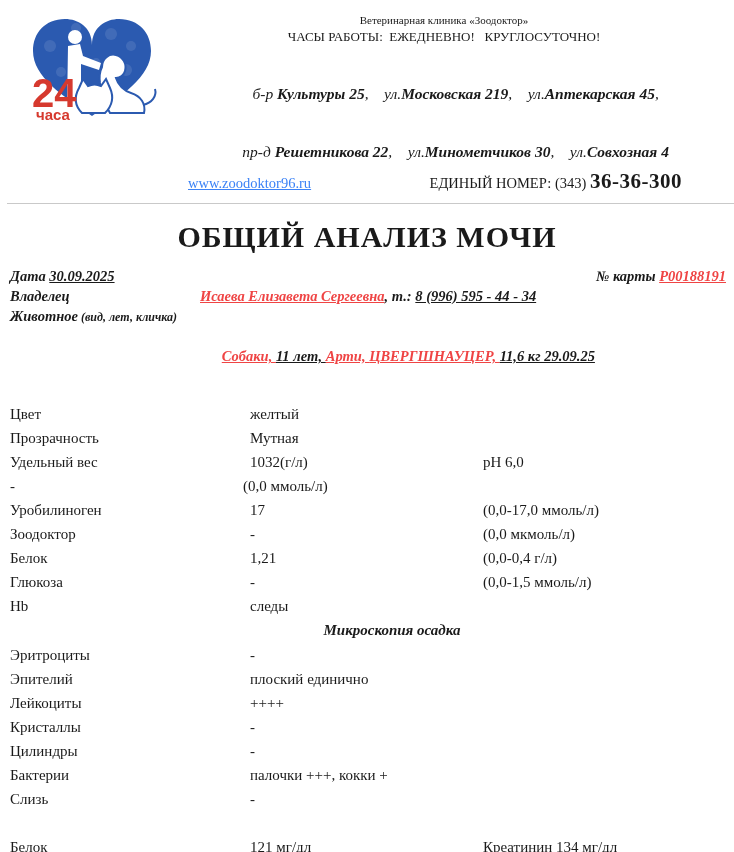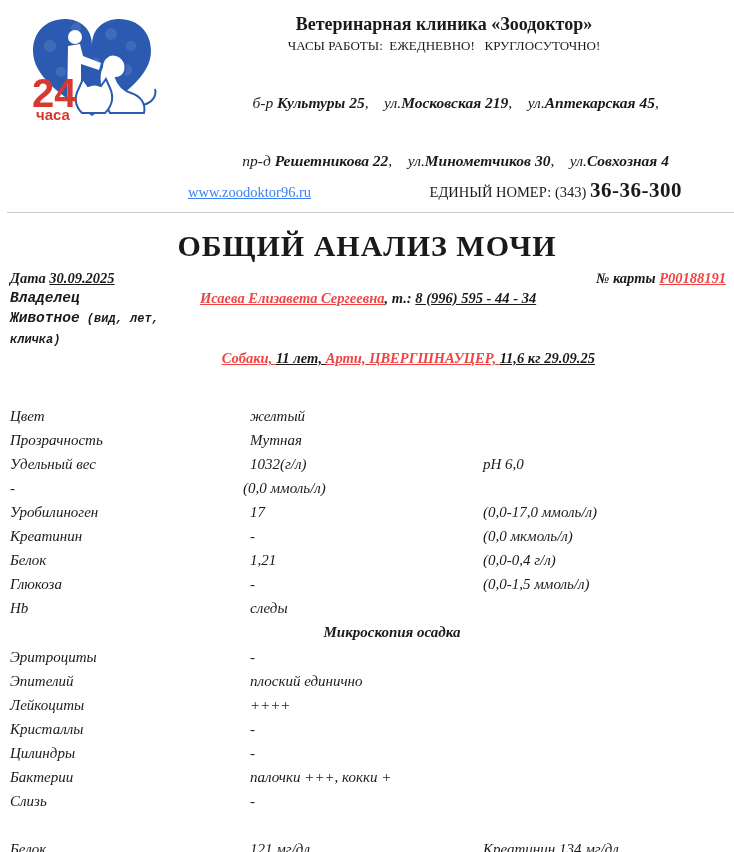--- a/index.html
+++ b/index.html
@@ -8,46 +8,46 @@
     width:734px; height:852px; overflow:hidden;
     font-family:"Liberation Serif","DejaVu Serif",serif;
     color:#1a1a1a;
   }
   .page { width:734px; height:852px; position:relative; background:#fff; }
 
   
   .header { display:flex; padding:12px 0 0 16px; }
   .logo-wrap { width:152px; height:110px; flex:none; position:relative; }
   .header-text { flex:1; text-align:center; padding-right:14px; }
-  .clinic-name { font-weight:bold; font-size:18px; padding-top:2px; }
+  .clinic-name { font-weight:normal; font-size:11px; padding-top:2px; }
   .hours { font-size:13px; margin-top:3px; white-space:pre-wrap;text-align:center; }
   .addr { font-style:italic; font-size:15.5px; margin-top:4px; white-space:pre-wrap; }
   .contact-row { display:flex; justify-content:space-between; align-items:baseline; padding:8px 38px 0 20px; }
   .website { color:#3b82f6; text-decoration:underline; font-size:14.5px; cursor:pointer; }
   .phone { font-size:14.5px; }
   .phone-big { font-size:21px; font-weight:bold; letter-spacing:0.5px; }
   .rule { border:none; border-top:1px solid #c9c9c9; margin:9px 0 0 7px; }
 
   
   .title { text-align:center; font-size:30px; font-weight:bold; margin-top:16px; letter-spacing:1px; }
 
   
-  .meta { margin-top:5px; font-weight:bold; font-style:italic; font-size:14.5px; padding:0 8px 0 10px; }
+  .meta { margin-top:12px; font-weight:bold; font-style:italic; font-size:14.5px; padding:0 8px 0 10px; }
   .meta-row { display:flex; line-height:20px; }
   .meta-row.space { justify-content:space-between; }
-  .meta-label { width:190px; flex:none;font-family:Liberation Mono, monospace; }
+  .meta-label { width:190px; flex:none; }
   .meta-value { flex:1; }
   .hint { font-size:12px; }
   .blue { color:#ef4444; }
   .u { text-decoration:underline; }
   .seg-wrap { white-space:pre-wrap; }
 
   
   .results { margin-top:36px; font-size:15px; padding-left:10px; }
-  .row { display:flex; height:24px; line-height:24px;font-style:italic; }
+  .row { display:flex; height:24px; line-height:24px; }
   .cell-label { width:240px; flex:none; }
   .cell-value { width:233px; flex:none; }
   .cell-ref { flex:1; }
   .section-heading { height:25px; line-height:25px; text-align:center; font-weight:bold; font-style:italic; font-size:15px; padding-left:40px; }
   .gap { height:24px; }
 </style>
 </head>
 <body>
 
 <div class="page">
@@ -149,21 +149,21 @@
           <div class="cell-ref">(0,0 ммоль/л)</div>
         </div>
 
         <div class="row">
           <div class="cell-label">Уробилиноген</div>
           <div class="cell-value">17</div>
           <div class="cell-ref">(0,0-17,0 ммоль/л)</div>
         </div>
 
         <div class="row">
-          <div class="cell-label">Креатинин</div>
+          <div class="cell-label">Зоодоктор</div>
           <div class="cell-value">-</div>
           <div class="cell-ref">(0,0 мкмоль/л)</div>
         </div>
 
         <div class="row">
           <div class="cell-label">Белок</div>
           <div class="cell-value">1,21</div>
           <div class="cell-ref">(0,0-0,4 г/л)</div>
         </div>
 

